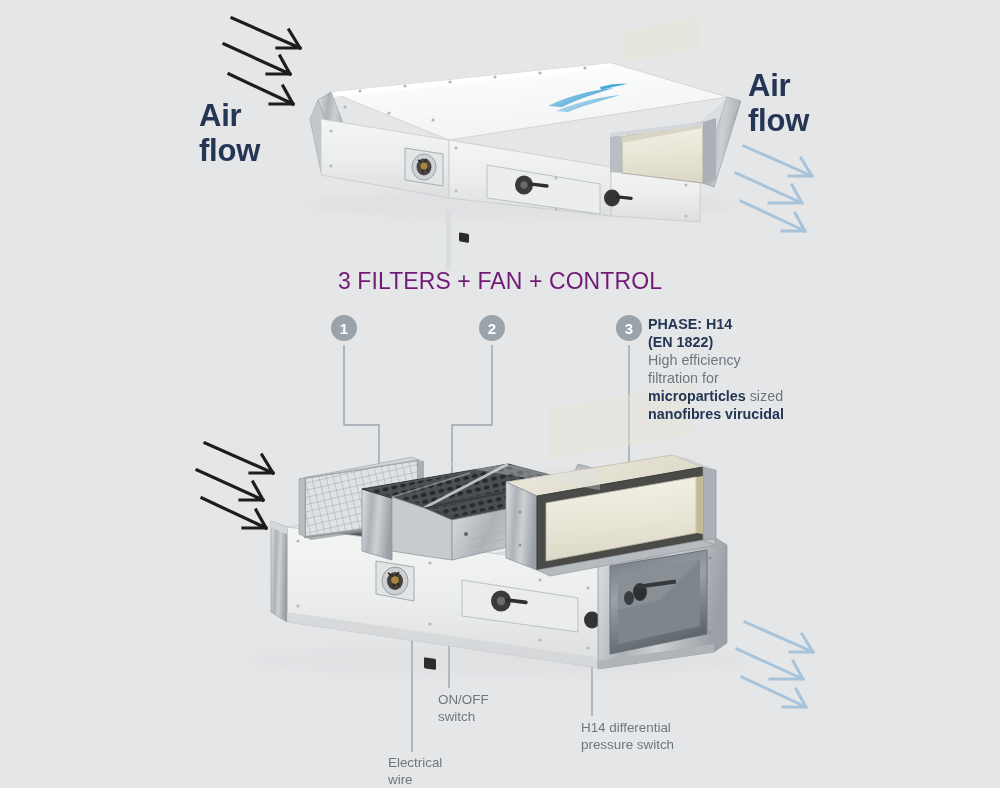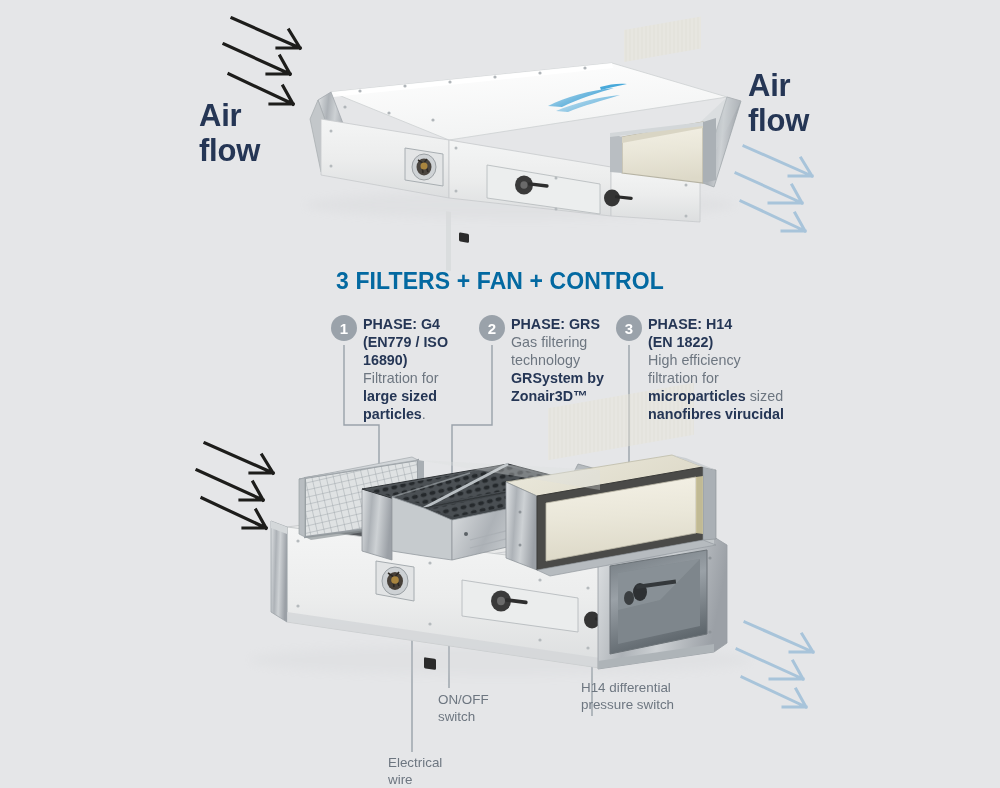--- a/index.html
+++ b/index.html
@@ -27,22 +27,22 @@
   }
   #airflow-left{left:199px;top:99px;}
   #airflow-right{left:748px;top:69px;}
 
   
   #section-title{
     position:absolute;
     left:0;top:268px;width:1000px;
     text-align:center;
     font-size:23px;
-    font-weight:bold;
-    color:#0369a1;
+    font-weight:normal;
+    color:#701a75;
     letter-spacing:0.1px;
   }
 
   
   .phase{
     position:absolute;
     font-size:14.3px;
     line-height:1.26;
     color:#6d7680;
   }
@@ -68,21 +68,21 @@
   
   .callout{
     position:absolute;
     font-size:13.4px;
     line-height:1.25;
     color:#6d7680;
     white-space:pre-line;
   }
   #callout-onoff{left:438px;top:692px;}
   #callout-wire{left:388px;top:755px;}
-  #callout-h14sw{left:581px;top:680px;}
+  #callout-h14sw{left:581px;top:720px;}
 </style>
 </head>
 <body>
 
 <div class="stage">
 
   <svg class="svg-layer" viewBox="0 0 1000 788">
     <defs>
       <linearGradient id="gWhiteTop" x1="0" y1="0" x2="0.35" y2="1">
         <stop offset="0" stop-color="#ffffff"></stop>
@@ -403,33 +403,24 @@
   <div class="airflow-label" id="airflow-left">Air
 flow</div>
 
   <div class="airflow-label" id="airflow-right">Air
 flow</div>
 
   <div id="section-title">3 FILTERS + FAN + CONTROL</div>
 
   <div class="phase" id="phase-1">
     <span class="badge">1</span>
-    <span class="ptext">
-      <b>PHASE: G4</b><br>
-      <b>(EN779 / ISO 16890)</b><br>
-      <span>Filtration for </span><b>large sized particles</b><span>.</span>
-    </span>
   </div>
 
   <div class="phase" id="phase-2">
     <span class="badge">2</span>
-    <span class="ptext">
-      <b>PHASE: GRS</b><br>
-      <span>Gas filtering technology </span><b>GRSystem by Zonair3D™</b>
-    </span>
   </div>
 
   <div class="phase" id="phase-3">
     <span class="badge">3</span>
     <span class="ptext">
       <b>PHASE: H14</b><br>
       <b>(EN 1822)</b><br>
       <span>High efficiency filtration for </span><b>microparticles</b><span> sized </span><b>nanofibres virucidal</b>
     </span>
   </div>

